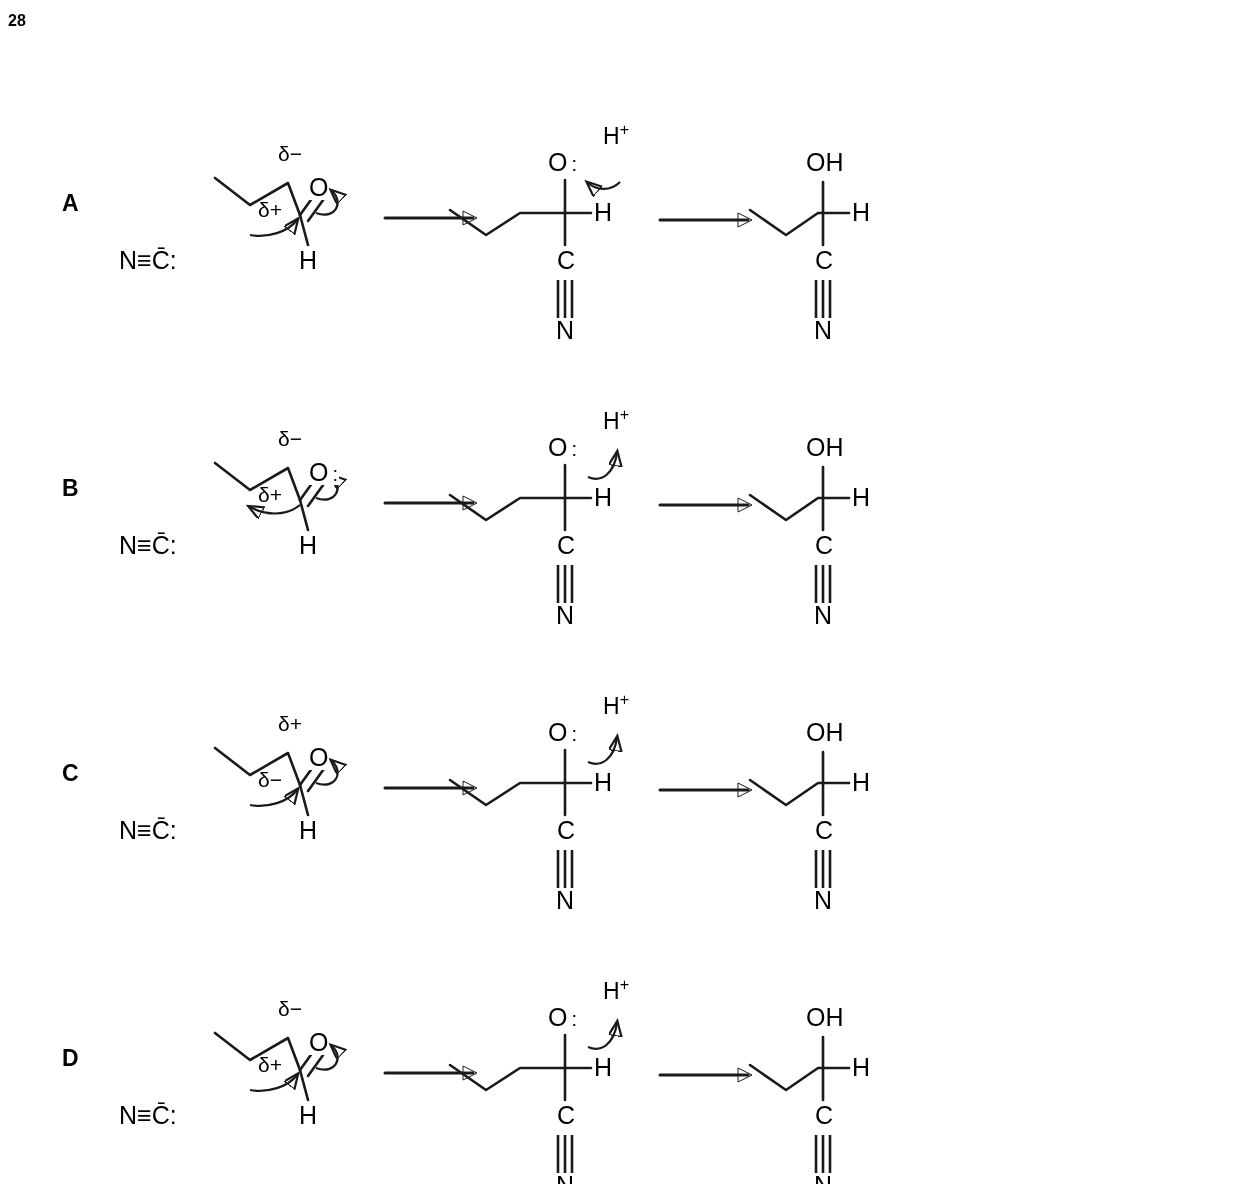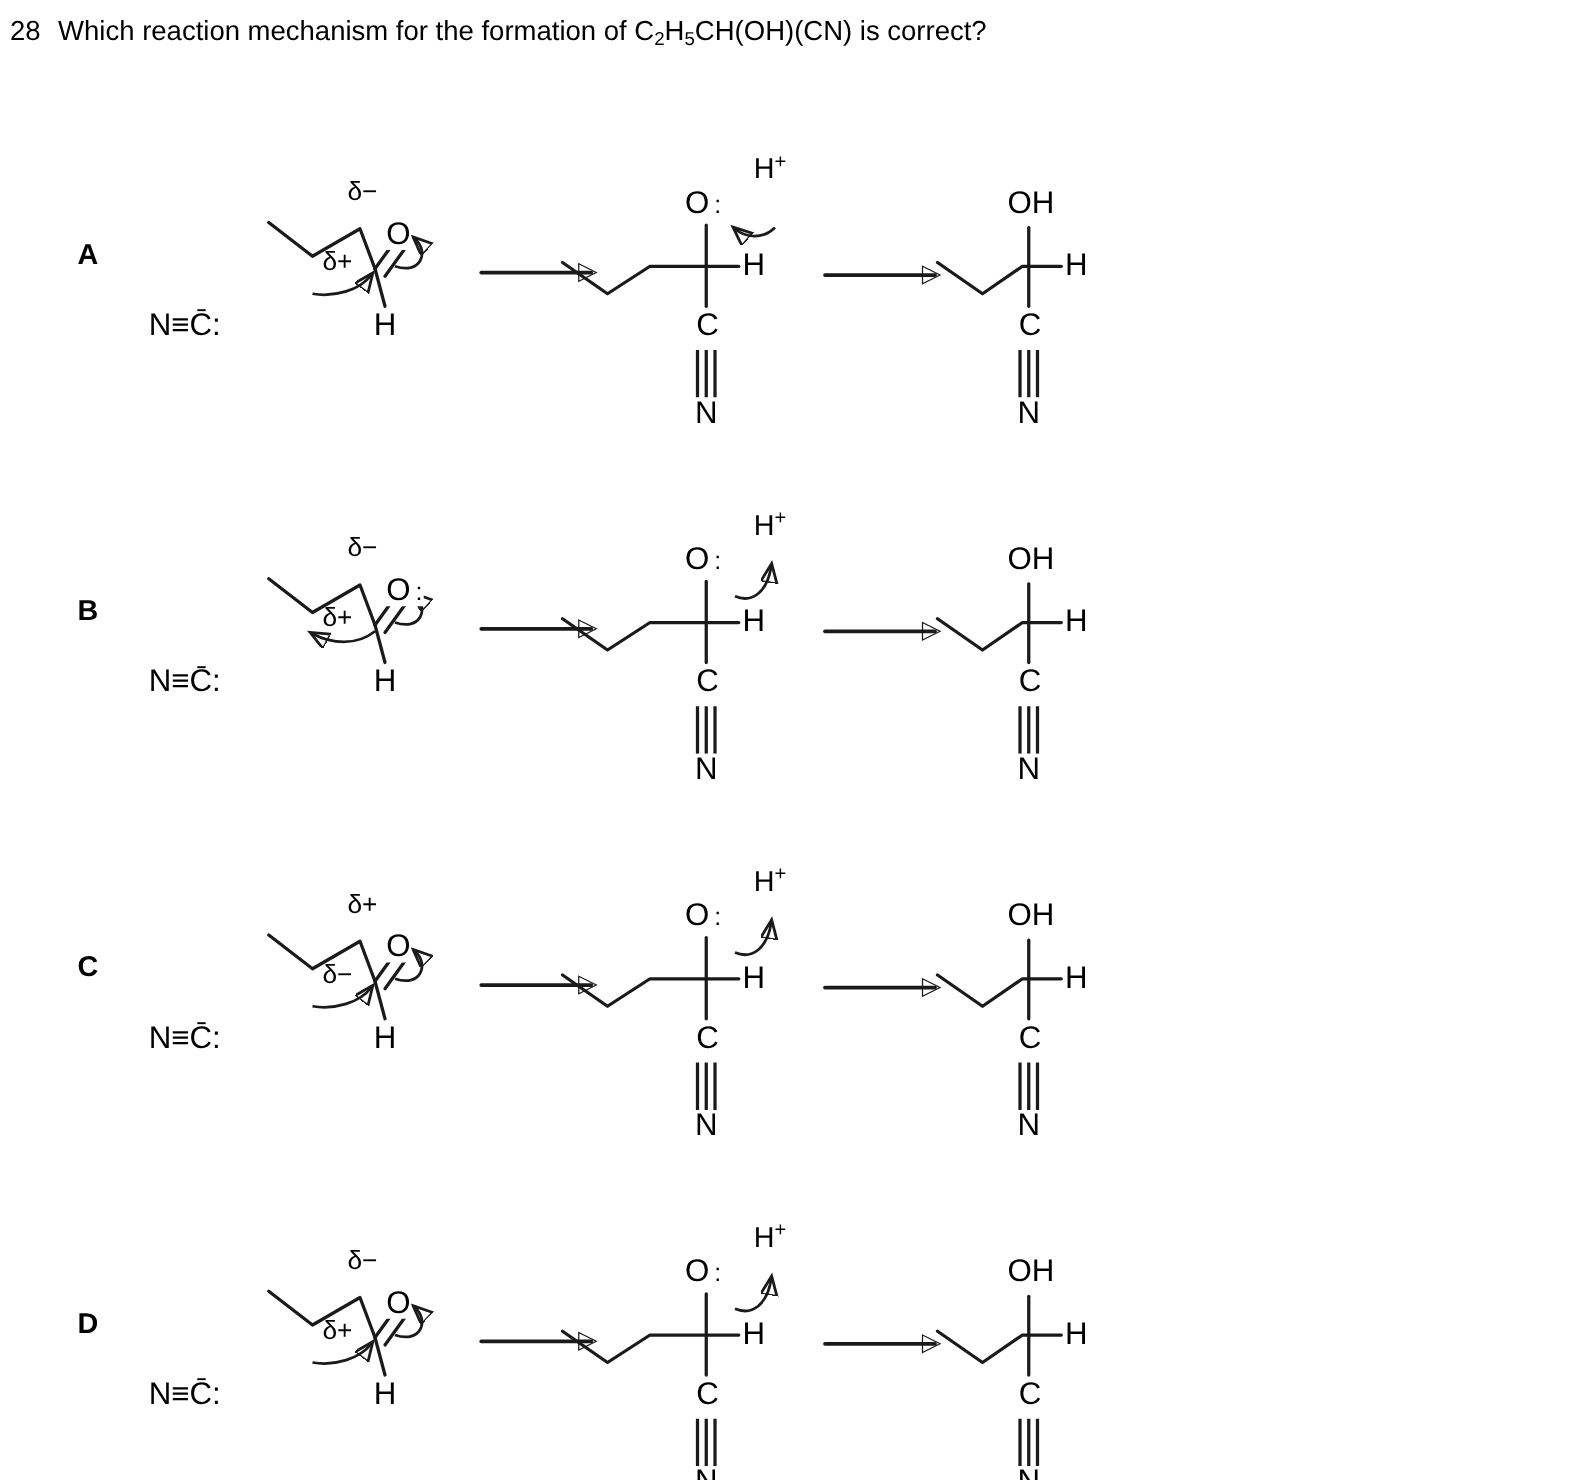--- a/index.html
+++ b/index.html
@@ -20,22 +20,22 @@
   .question-header {
     position: absolute;
     top: 12px;
     left: 8px;
     right: 8px;
     display: flex;
     align-items: baseline;
     gap: 14px;
   }
   .q-number {
-    font-size: 22px;
-    font-weight: normal;
+    font-size: 16px;
+    font-weight: bold;
   }
   .q-text {
     font-size: 22px;
     font-weight: normal;
   }
   .q-text sub { font-size: 0.68em; vertical-align: -0.25em; }
 
   
   .option-row {
     position: absolute;
@@ -80,21 +80,20 @@
   .mol-svg line, .mol-svg path, .mol-svg polyline {
     stroke: #1a1a1a;
     fill: none;
   }
 </style>
 </head>
 <body>
 
 <div class="question-header">
   <span class="q-number">28</span>
-  <span class="q-text">Which reaction mechanism for the formation of C<sub>2</sub>H<sub>5</sub>CH(OH)(CN) is correct?</span>
 </div>
 
 <div id="rows">
     <div class="option-row" style="top: 70px;">
       <div class="option-letter">A</div>
       <svg width="1257" height="270" class="mol-svg" style="left: 0px; top: 0px;">
         <polyline points="215,108 250,135 288,113 300,145" stroke-width="2.6" stroke-linecap="round" stroke-linejoin="round"></polyline>
         <line x1="300" y1="145" x2="318" y2="120" stroke-width="2.6" stroke-linecap="round"></line>
         <line x1="308" y1="151" x2="326" y2="126" stroke-width="2.6" stroke-linecap="round"></line>
         <line x1="300" y1="145" x2="308" y2="175" stroke-width="2.6" stroke-linecap="round"></line>

